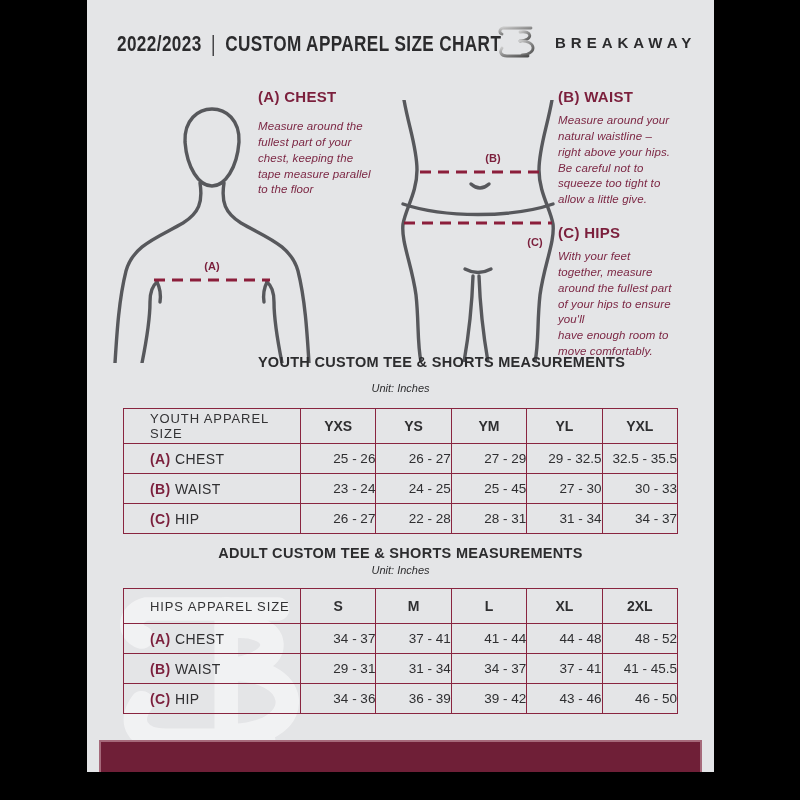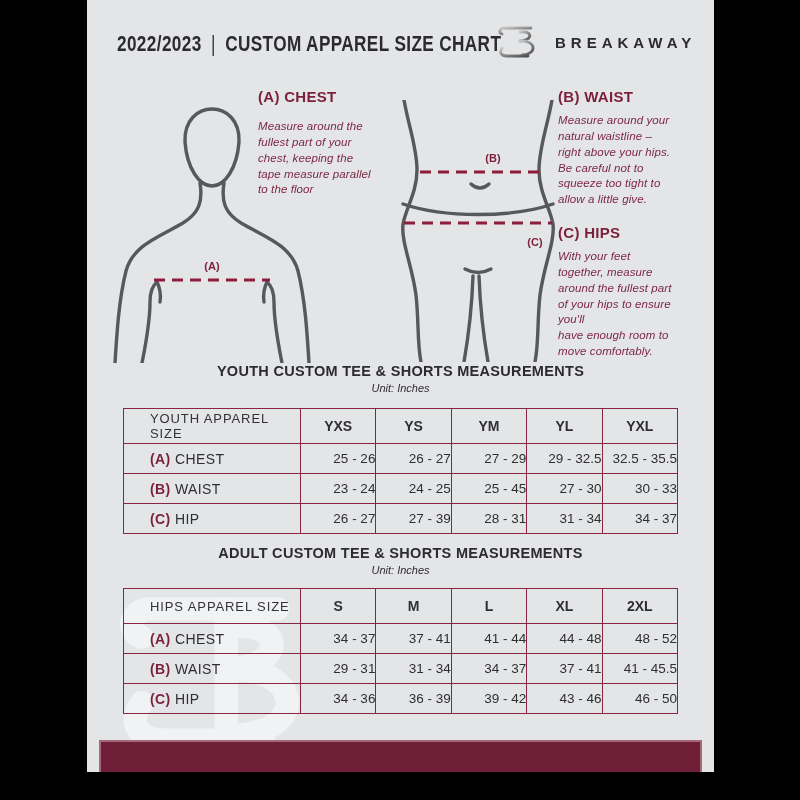--- a/index.html
+++ b/index.html
@@ -38,21 +38,21 @@
              color:#7c2744; white-space:pre-line; letter-spacing:0.1px; }
   .gh-chest { left:171px; top:88px; }  .gb-chest { left:171px; top:112px; width:145px;margin-top:7px; }
   .gh-waist { left:471px; top:88px; }  .gb-waist { left:471px; top:113px; width:135px; }
   .gh-hips  { left:471px; top:224px; } .gb-hips  { left:471px; top:249px; width:140px; }
 
   
   .tbl-title { position:absolute; left:0; width:627px; text-align:center;
                font-weight:700; font-size:14.5px; color:#2c2c2e; letter-spacing:0.3px; }
   .tbl-unit  { position:absolute; left:0; width:627px; text-align:center;
                font-style:italic; font-size:11px; color:#2c2c2e; }
-  .t-youth-title { top:363px; } .t-youth-unit { top:382px; }
+  .t-youth-title { top:354px;margin-left:41px; } .t-youth-unit { top:382px; }
   .t-adult-title { top:545px; } .t-adult-unit { top:564px; }
 
   table.size-table { position:absolute; left:36px; width:555px; border-collapse:collapse;
                      table-layout:fixed; z-index:1; }
   .tbl-youth { top:408px; } .tbl-adult { top:588px; }
   .size-table col.c-label { width:177px; }
   .size-table th, .size-table td { border:1.6px solid #892540; text-align:center;
                                    color:#2f2f31; background:transparent;margin-top:8px; }
   .size-table tr.hdr { height:35px; }
   .size-table tr.data { height:30px; }
@@ -193,21 +193,21 @@
         <td class="row-label"><span class="pfx">(B)</span> <span>WAIST</span></td>
         <td class="val">23 - 24</td>
         <td class="val">24 - 25</td>
         <td class="val">25 - 45</td>
         <td class="val">27 - 30</td>
         <td class="val">30 - 33</td>
       </tr>
       <tr class="data">
         <td class="row-label"><span class="pfx">(C)</span> <span>HIP</span></td>
         <td class="val">26 - 27</td>
-        <td class="val">27 - 39</td>
+        <td class="val">22 - 28</td>
         <td class="val">28 - 31</td>
         <td class="val">31 - 34</td>
         <td class="val">34 - 37</td>
       </tr>
     </tbody>
       </table>
 
     <div class="tbl-title t-adult-title">ADULT CUSTOM TEE &amp; SHORTS MEASUREMENTS</div>
     <div class="tbl-unit t-adult-unit">Unit: Inches</div>
 

